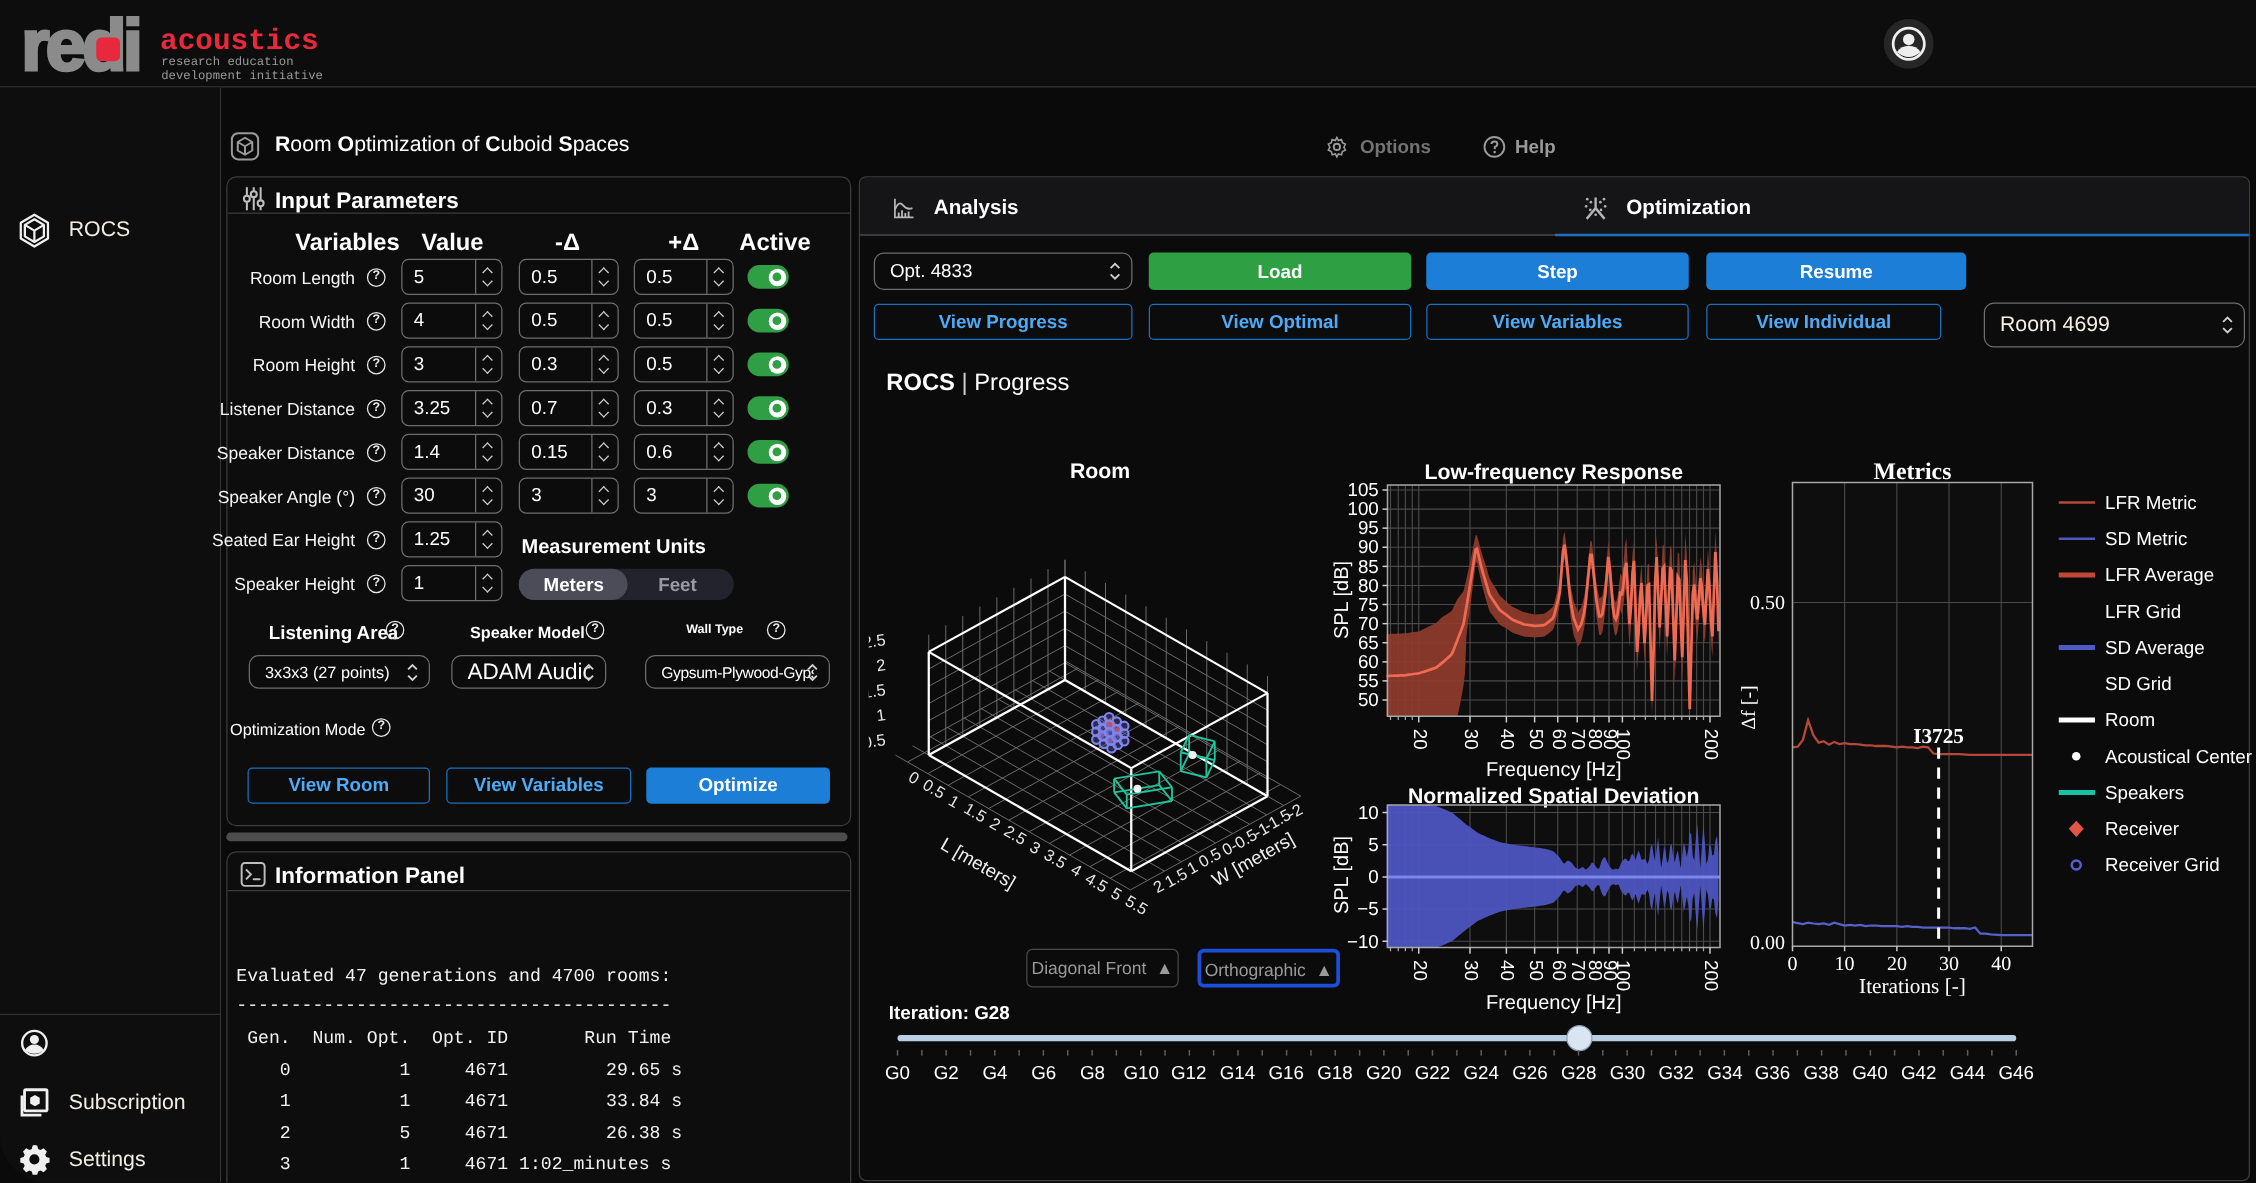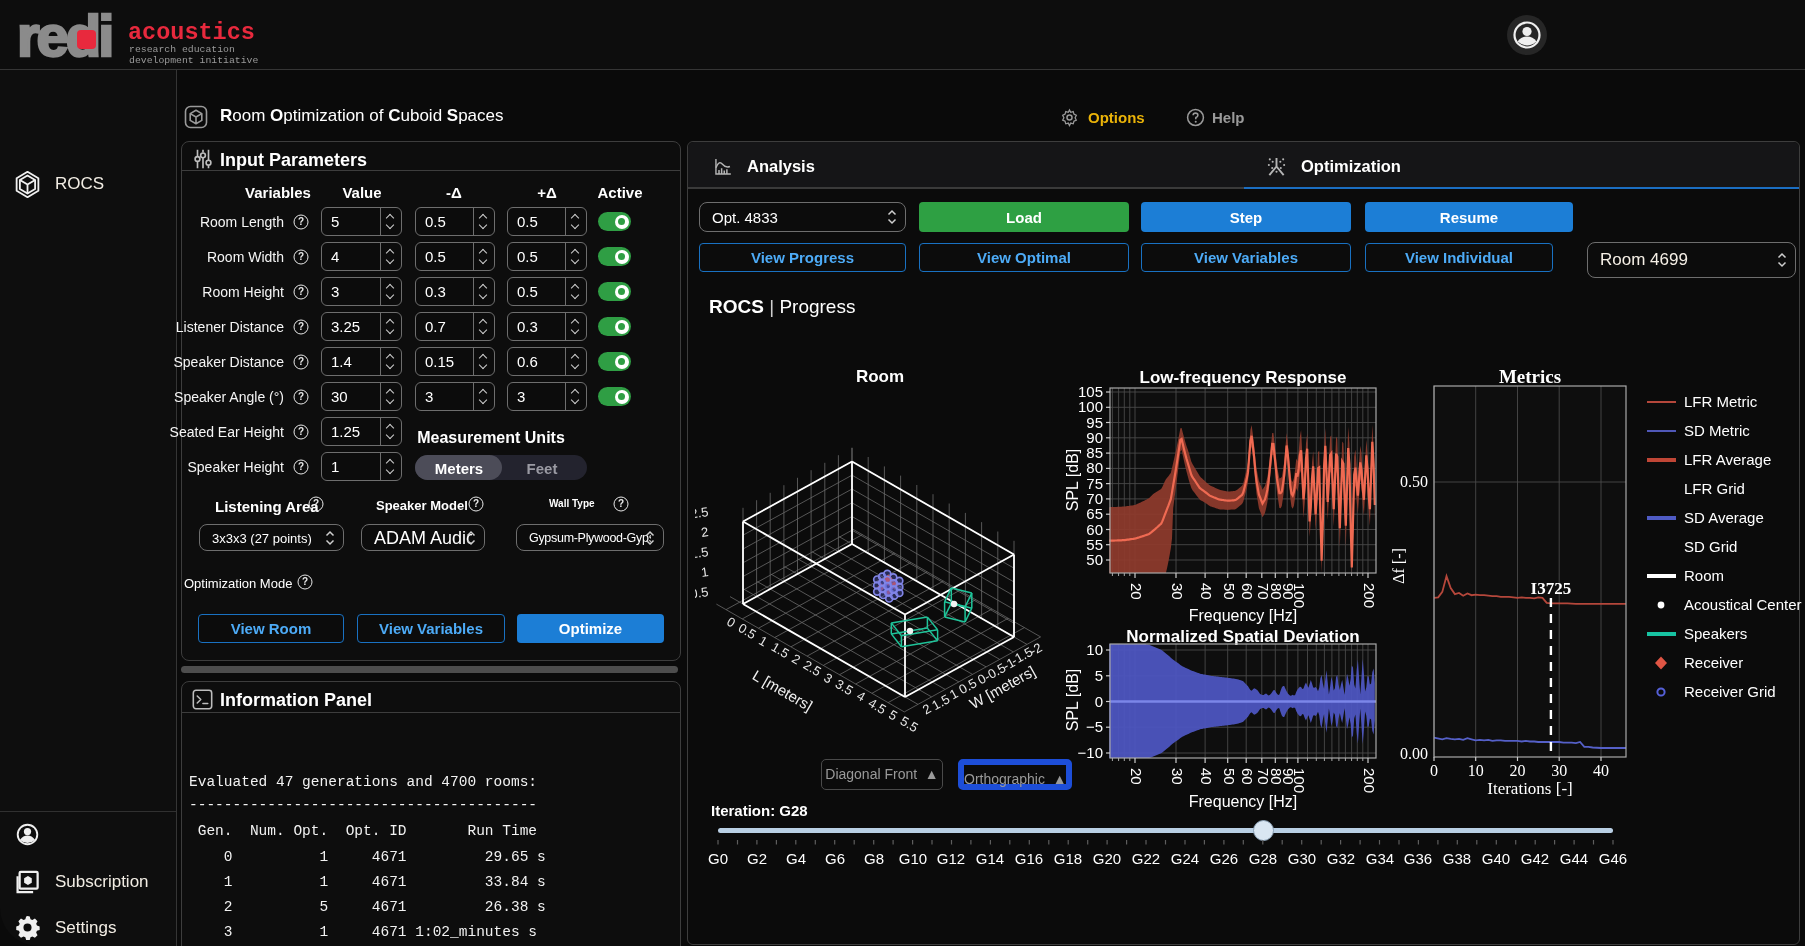--- a/index.html
+++ b/index.html
@@ -9,21 +9,21 @@
 
 #header{position:absolute;left:0;top:0;width:1805px;height:70px;background:#0d0d0d;border-bottom:1px solid #353535}
 
 #sidebar{position:absolute;left:0;top:70px;width:177px;height:876px;background:#0e0e0e;border-right:1px solid #353535;border-bottom-left-radius:38px}
 .navitem{position:absolute;left:0;width:176px;height:46px}
 .navlab{position:absolute;left:55px;top:50%;transform:translateY(-50%);font-size:17px;color:#f2ede4}
 
 .panel{position:absolute;background:#0d0d0d;border:1px solid #3d3d3d;border-radius:8px}
 .ptitle{position:absolute;left:38px;top:8px;font-size:18px;font-weight:bold;color:#fff}
 .psep{position:absolute;left:0;right:0;height:1px;background:#3d3d3d}
-.colhead{position:absolute;font-size:15px;font-weight:bold;color:#fff;transform:translateX(-50%)}
+.colhead{position:absolute;font-size:19px;font-weight:bold;color:#fff;transform:translateX(-50%)}
 .rowlab{position:absolute;font-size:14px;color:#f5f5f5;text-align:right;transform:translateY(-50%)}
 .qm{position:absolute;width:15px;height:15px;border:1.4px solid #e8e8e8;border-radius:50%;color:#e8e8e8;
  font-size:10px;font-weight:bold;text-align:center;line-height:12px;transform:translate(-50%,-50%)}
 .numin{position:absolute;height:29px;border:1px solid #6e6e6e;border-radius:6px;background:#0c0c0c;display:flex}
 .numin .val{flex:1;font-size:15px;color:#fff;padding:5px 0 0 9px}
 .numin .spin{width:21px;border-left:1px solid #6e6e6e;position:relative}
 .numin .spin:before{content:"";position:absolute;left:6px;top:7px;width:5px;height:5px;border-left:1.3px solid #cfcfcf;border-top:1.3px solid #cfcfcf;transform:rotate(45deg)}
 .numin .spin:after{content:"";position:absolute;left:6px;bottom:7px;width:5px;height:5px;border-right:1.3px solid #cfcfcf;border-bottom:1.3px solid #cfcfcf;transform:rotate(45deg)}
 .toggle{position:absolute;width:33px;height:19px;border-radius:10px;background:#2f9e44}
 .toggle .knob{position:absolute;right:2.5px;top:2.5px;width:14px;height:14px;border-radius:50%;background:#fff}
@@ -95,21 +95,21 @@
 </div>
 <svg class="abs" style="left:184px;top:105px" width="24" height="24" viewBox="0 0 24 24" fill="none" stroke="#9a9a9a" stroke-width="1.6" stroke-linejoin="round">
       <rect x="1.5" y="1.5" width="21" height="21" rx="5"></rect>
       <path d="M12 5.2 L17.8 8.6 L17.8 15.4 L12 18.8 L6.2 15.4 L6.2 8.6 Z M6.2 8.6 L12 12 L17.8 8.6 M12 12 L12 18.8"></path>
     </svg>
 <div class="abs" style="left:220px;top:106px;font-size:17px;color:#fff"><b>R</b>oom <b>O</b>ptimization of <b>C</b>uboid <b>S</b>paces</div>
 <svg class="abs" style="left:1060px;top:108px" width="19" height="19" viewBox="0 0 24 24" fill="none" stroke="#9a9a9a" stroke-width="1.9">
       <circle cx="12" cy="12" r="3.2"></circle>
       <path d="M12 2.5 l1.5 3 3.2-.9 .9 3.2 3 1.5-1.5 3 1.5 3-3 1.5-.9 3.2-3.2-.9-1.5 3-1.5-3-3.2 .9-.9-3.2-3-1.5 1.5-3-1.5-3 3-1.5 .9-3.2 3.2 .9 Z" stroke-width="1.6"></path>
     </svg>
-<div class="abs" style="left:1088px;top:109px;font-size:15px;font-weight:bold;color:#eab308">Options</div>
+<div class="abs" style="left:1088px;top:109px;font-size:15px;font-weight:bold;color:#737373">Options</div>
 <svg class="abs" style="left:1186px;top:108px" width="19" height="19" viewBox="0 0 24 24" fill="none" stroke="#9a9a9a" stroke-width="1.9">
       <circle cx="12" cy="12" r="10"></circle>
       <path d="M9 9.2 Q9 6.5 12 6.5 Q15 6.5 15 9 Q15 11 12.5 12 L12.3 14.2" stroke-width="2"></path>
       <circle cx="12.3" cy="17.3" r="1.3" fill="#9a9a9a" stroke="none"></circle>
     </svg>
 <div class="abs" style="left:1212px;top:109px;font-size:15px;font-weight:bold;color:#9a9a9a">Help</div>
 <div class="panel" style="left:181px;top:141px;width:500px;height:520px">
 <svg class="abs" style="left:10px;top:6px" width="22" height="22" viewBox="0 0 24 24" stroke="#bdbdbd" stroke-width="1.8" fill="none">
         <path d="M6 2 V9 M6 15 V22 M12 2 V5 M12 11 V22 M18 2 V13 M18 19 V22"></path>
         <circle cx="6" cy="12" r="2.6"></circle>
@@ -485,21 +485,21 @@
       <circle cx="894.2" cy="595.7" r="3.5" fill="#5a5ecc" fill-opacity="0.38" stroke="#8286e8" stroke-width="1.7"></circle>
       <circle cx="899.3" cy="592.9" r="3.5" fill="#5a5ecc" fill-opacity="0.38" stroke="#8286e8" stroke-width="1.7"></circle>
       <circle cx="883.2" cy="595.0" r="3.5" fill="#5a5ecc" fill-opacity="0.38" stroke="#8286e8" stroke-width="1.7"></circle>
       <circle cx="888.2" cy="592.3" r="3.5" fill="#5a5ecc" fill-opacity="0.38" stroke="#8286e8" stroke-width="1.7"></circle>
       <circle cx="893.3" cy="589.5" r="3.5" fill="#5a5ecc" fill-opacity="0.38" stroke="#8286e8" stroke-width="1.7"></circle>
       <circle cx="877.2" cy="591.6" r="3.5" fill="#5a5ecc" fill-opacity="0.38" stroke="#8286e8" stroke-width="1.7"></circle>
       <circle cx="882.2" cy="588.8" r="3.5" fill="#5a5ecc" fill-opacity="0.38" stroke="#8286e8" stroke-width="1.7"></circle>
       <circle cx="887.3" cy="586.0" r="3.5" fill="#5a5ecc" fill-opacity="0.38" stroke="#8286e8" stroke-width="1.7"></circle>
     </svg>
 <div class="abs" style="left:821px;top:759px;width:122px;height:31px;border:1px solid #4a4a4a;border-radius:5px;color:#9a9a9a;font-size:14px;text-align:center;line-height:29px">Diagonal Front&nbsp;&nbsp;▲</div>
-<div class="abs" style="left:958px;top:759px;width:114px;height:31px;border:6px solid #1d4ed8;border-radius:5px;color:#9a9a9a;font-size:14px;text-align:center;line-height:29px">Orthographic&nbsp;&nbsp;▲</div>
+<div class="abs" style="left:958px;top:759px;width:114px;height:31px;border:3px solid #1d4ed8;border-radius:5px;color:#9a9a9a;font-size:14px;text-align:center;line-height:29px">Orthographic&nbsp;&nbsp;▲</div>
 <svg class="abs" style="left:1056px;top:356px" width="356" height="276" viewBox="1056 356 356 276">
       <rect x="1110.0" y="388.0" width="266.0" height="185.0" fill="#0e0e0e"></rect>
       <text x="1243" y="383" class="chtitle">Low-frequency Response</text>
       <line x1="1135.0" y1="388.0" x2="1135.0" y2="573.0" stroke="#4a4a4a" stroke-width="0.9"></line>
       <line x1="1176.0" y1="388.0" x2="1176.0" y2="573.0" stroke="#4a4a4a" stroke-width="0.9"></line>
       <line x1="1205.1" y1="388.0" x2="1205.1" y2="573.0" stroke="#4a4a4a" stroke-width="0.9"></line>
       <line x1="1227.7" y1="388.0" x2="1227.7" y2="573.0" stroke="#4a4a4a" stroke-width="0.9"></line>
       <line x1="1246.2" y1="388.0" x2="1246.2" y2="573.0" stroke="#4a4a4a" stroke-width="0.9"></line>
       <line x1="1261.8" y1="388.0" x2="1261.8" y2="573.0" stroke="#4a4a4a" stroke-width="0.9"></line>
       <line x1="1275.3" y1="388.0" x2="1275.3" y2="573.0" stroke="#4a4a4a" stroke-width="0.9"></line>

